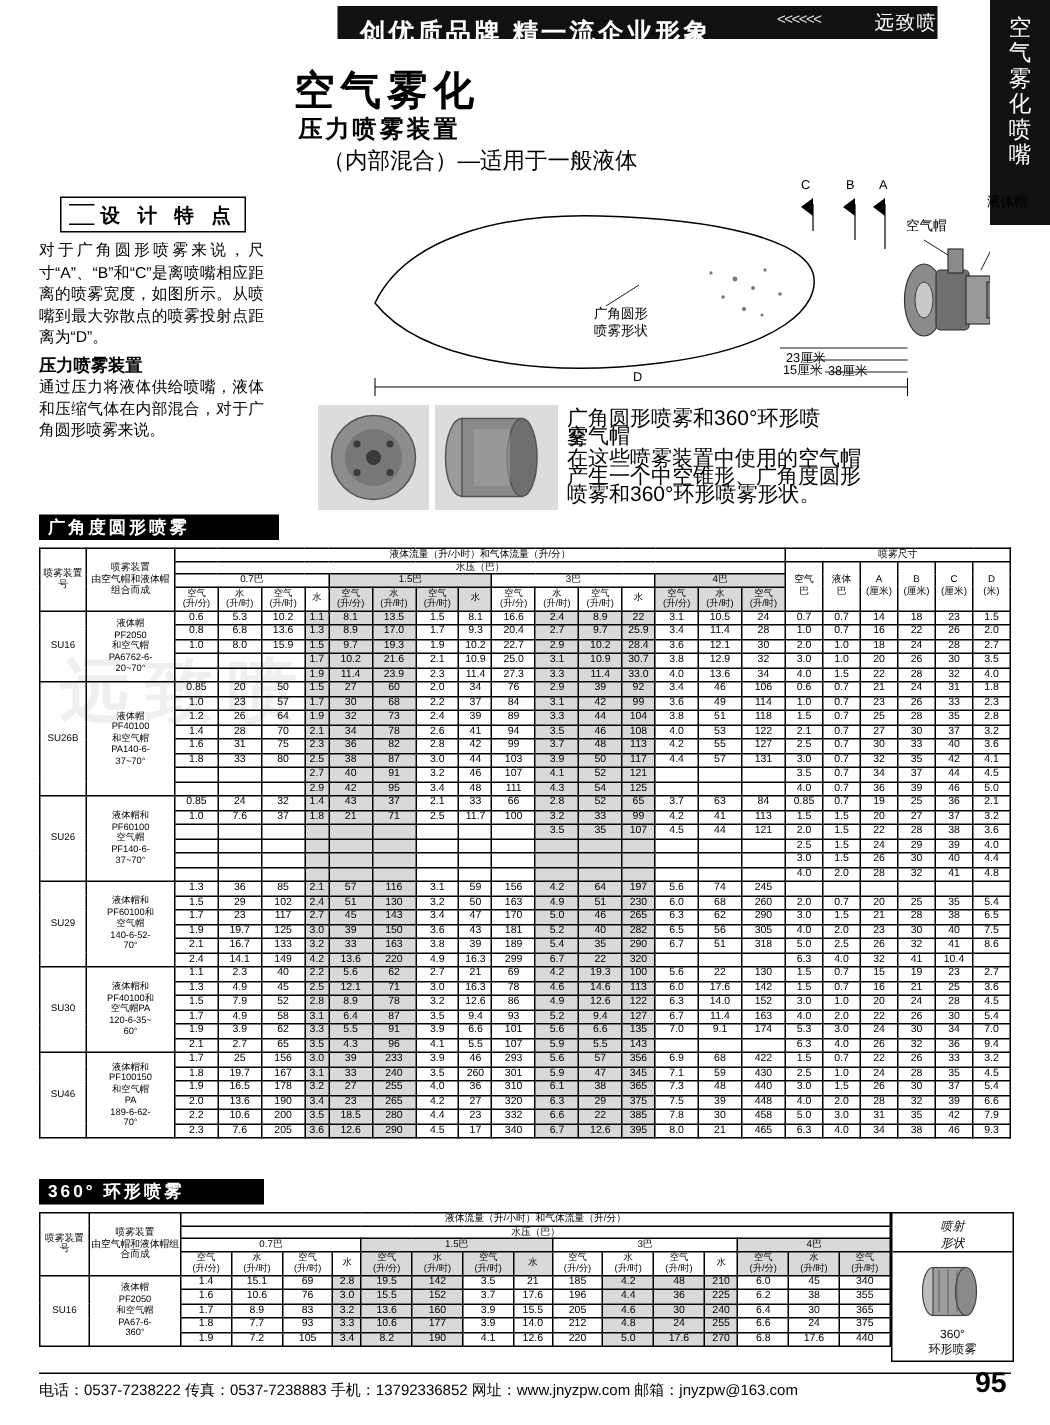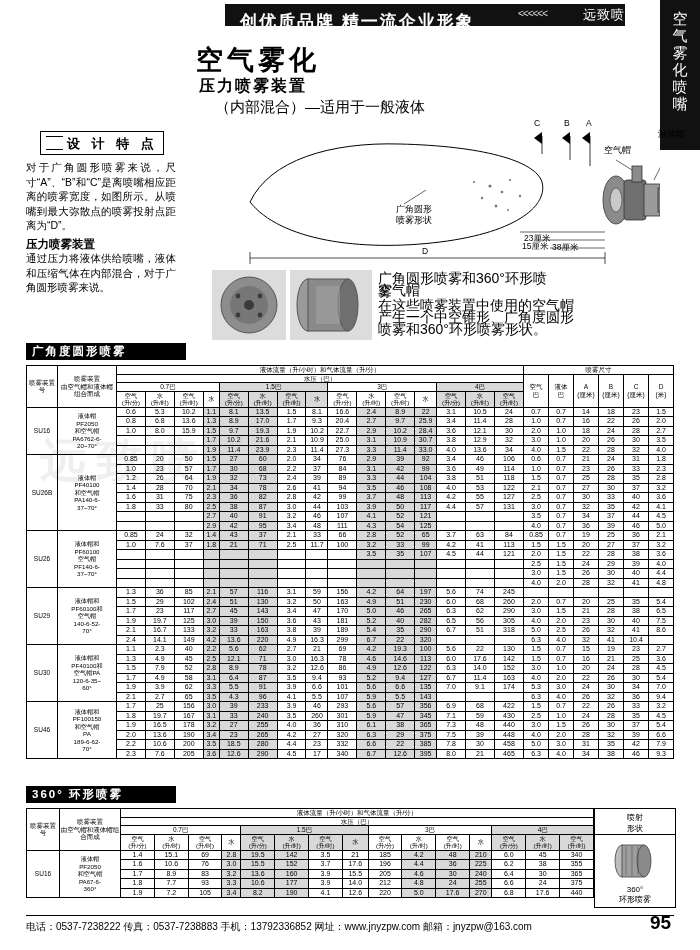--- a/index.html
+++ b/index.html
@@ -1204,21 +1204,21 @@
           <td class="shade">17.6</td>
           <td class="shade">270</td>
           <td class="">6.8</td>
           <td class="">17.6</td>
           <td class="">440</td>
         </tr>
       </tbody>
     </table>
 
   <div style="position:absolute;left:594px;top:808px;width:80px;height:98px;border:0.6px solid #000;">
-    <div style="position:absolute;left:0;top:0;width:80px;height:26px;border-bottom:0.6px solid #000;font-size:8px;text-align:center;line-height:11px;padding-top:3px;box-sizing:border-box;white-space:pre-line;">喷射
+    <div style="position:absolute;left:0;top:0;width:80px;height:26px;border-bottom:0.6px solid #000;font-size:8px;text-align:center;line-height:11px;padding-top:3px;box-sizing:border-box;white-space:pre-line;font-style:italic;">喷射
 形状</div>
     <svg width="78" height="48" viewBox="0 0 78 48" style="position:absolute;left:1px;top:28px;">
       <ellipse cx="26" cy="24" rx="7" ry="16" fill="#bdbdbd" stroke="#444" stroke-width="0.8"></ellipse>
       <rect x="26" y="8" width="22" height="32" fill="#9d9d9d" stroke="#444" stroke-width="0.8"></rect>
       <ellipse cx="48" cy="24" rx="7" ry="16" fill="#8a8a8a" stroke="#444" stroke-width="0.8"></ellipse>
       <line x1="30" y1="10" x2="30" y2="38" stroke="#555" stroke-width="0.6"></line>
       <line x1="36" y1="9" x2="36" y2="39" stroke="#555" stroke-width="0.6"></line>
       <line x1="42" y1="10" x2="42" y2="38" stroke="#555" stroke-width="0.6"></line>
     </svg>
     <div style="position:absolute;left:0;top:76px;width:80px;text-align:center;font-size:8px;line-height:10px;white-space:pre-line;">360°

